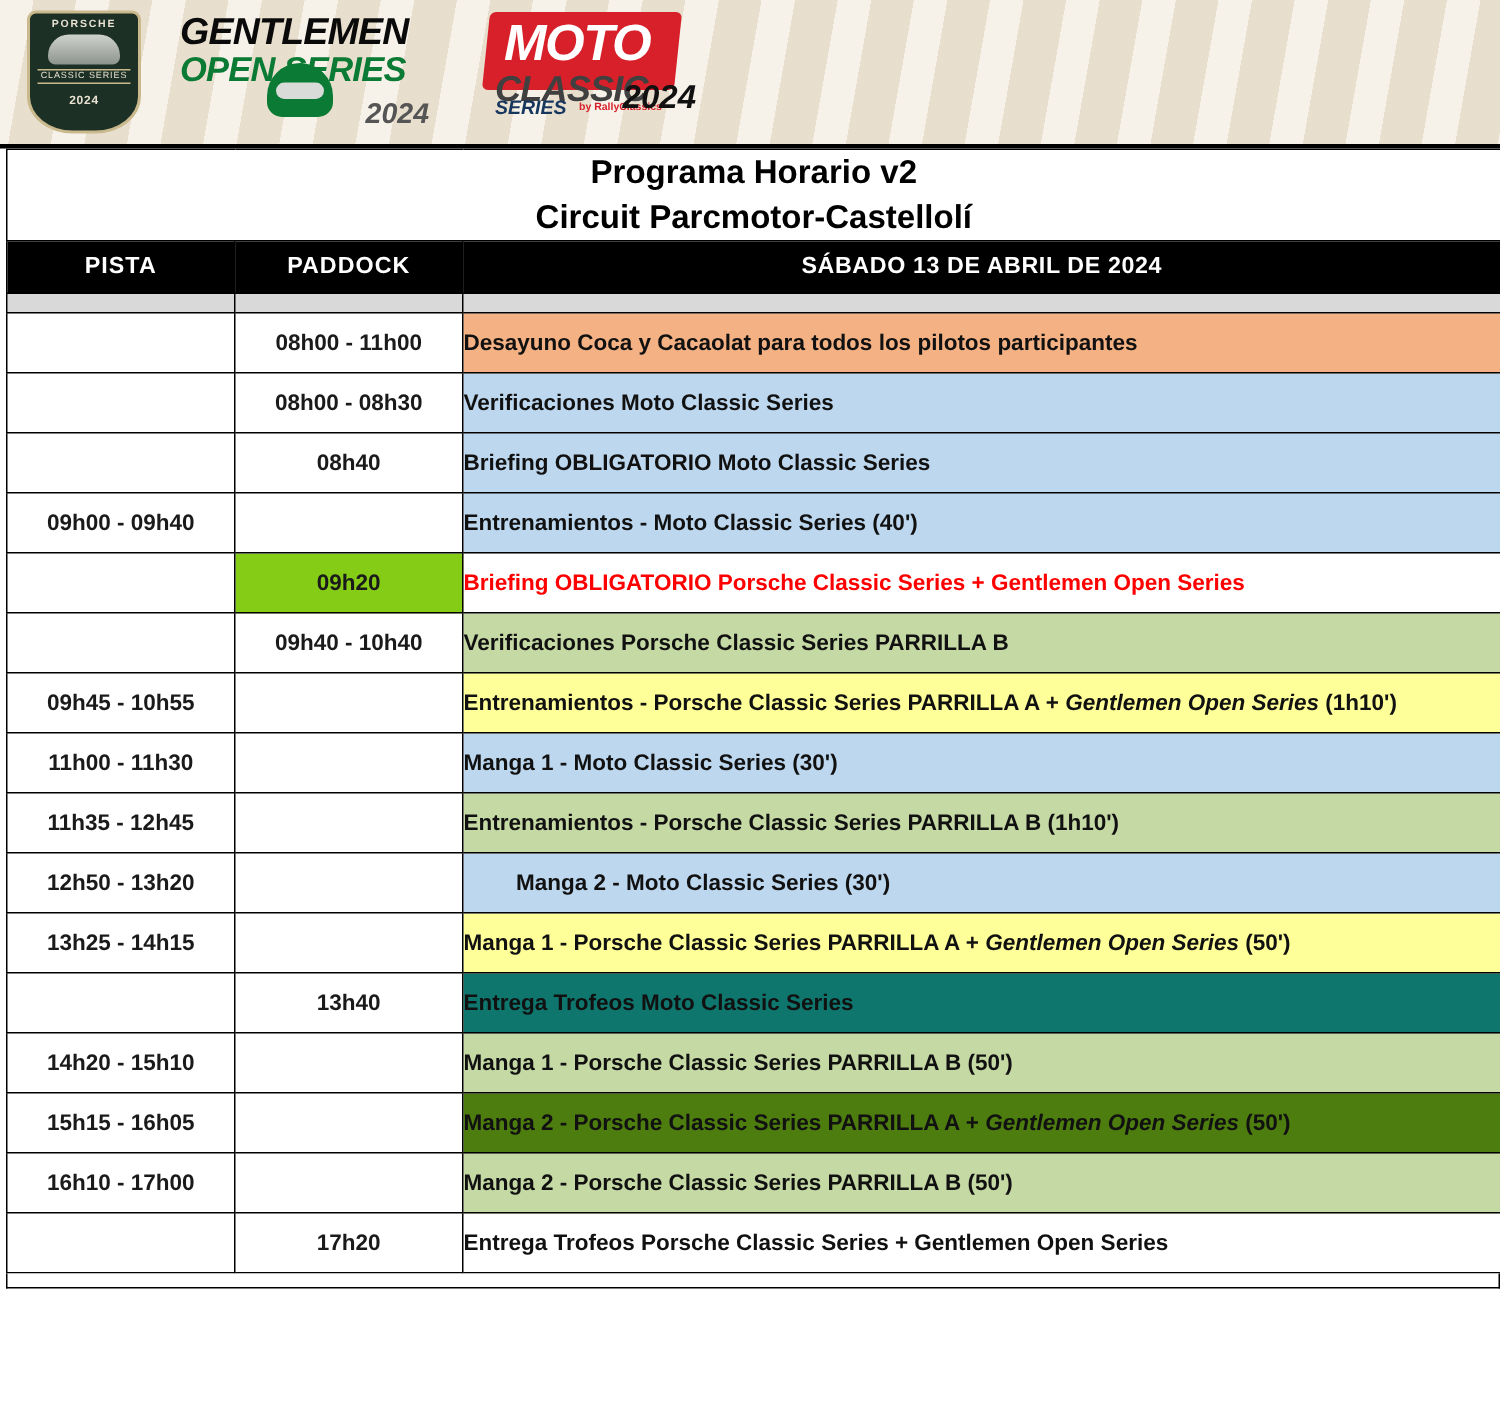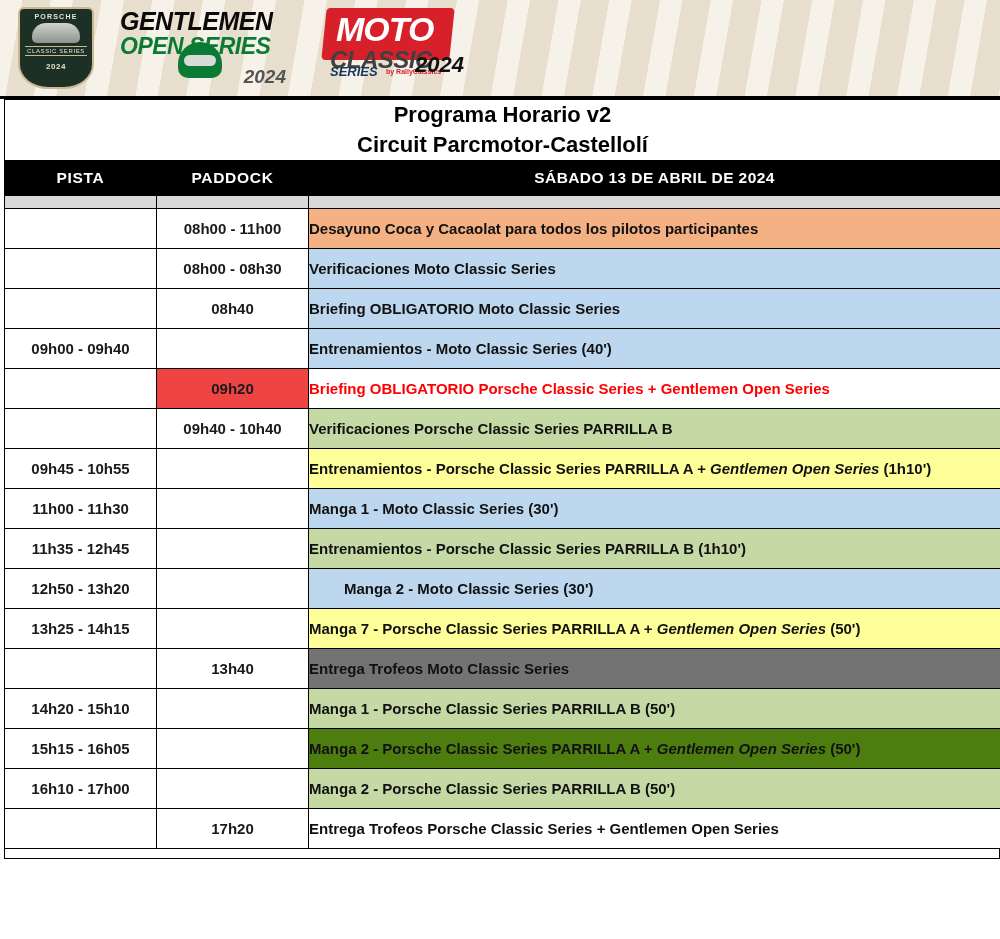--- a/index.html
+++ b/index.html
@@ -343,21 +343,21 @@
           <td class="c-time" style="background: rgb(255, 255, 255);">08h40</td>
           <td class="c-desc" style="background: rgb(189, 215, 238);"><span>Briefing OBLIGATORIO Moto Classic Series</span></td>
         </tr>
         <tr class="row">
           <td class="c-time" style="background: rgb(255, 255, 255);">09h00 - 09h40</td>
           <td class="c-time" style="background: rgb(255, 255, 255);"></td>
           <td class="c-desc" style="background: rgb(189, 215, 238);"><span>Entrenamientos - Moto Classic Series (40')</span></td>
         </tr>
         <tr class="row">
           <td class="c-time" style="background: rgb(255, 255, 255);"></td>
-          <td class="c-time" style="background: #ef4444;">09h20</td>
+          <td class="c-time" style="background: #84cc16;">09h20</td>
           <td class="c-desc red" style="background: rgb(255, 255, 255);"><span>Briefing OBLIGATORIO Porsche Classic Series + Gentlemen Open Series</span></td>
         </tr>
         <tr class="row">
           <td class="c-time" style="background: rgb(255, 255, 255);"></td>
           <td class="c-time" style="background: rgb(255, 255, 255);">09h40 - 10h40</td>
           <td class="c-desc" style="background: rgb(197, 217, 165);"><span>Verificaciones Porsche Classic Series PARRILLA B</span></td>
         </tr>
         <tr class="row">
           <td class="c-time" style="background: rgb(255, 255, 255);">09h45 - 10h55</td>
           <td class="c-time" style="background: rgb(255, 255, 255);"></td>
@@ -374,26 +374,26 @@
           <td class="c-desc" style="background: rgb(197, 217, 165); margin-top: 12px;"><span>Entrenamientos - Porsche Classic Series PARRILLA B (1h10')</span></td>
         </tr>
         <tr class="row">
           <td class="c-time" style="background: rgb(255, 255, 255);">12h50 - 13h20</td>
           <td class="c-time" style="background: rgb(255, 255, 255);"></td>
           <td class="c-desc" style="background: rgb(189, 215, 238); padding-left: 35px;"><span>Manga 2 - Moto Classic Series (30')</span></td>
         </tr>
         <tr class="row">
           <td class="c-time" style="background: rgb(255, 255, 255);">13h25 - 14h15</td>
           <td class="c-time" style="background: rgb(255, 255, 255);"></td>
-          <td class="c-desc" style="background: rgb(255, 255, 153);"><span>Manga 7 - Porsche Classic Series PARRILLA A + </span><span class="ital">Gentlemen Open Series</span><span>  (50')</span></td>
+          <td class="c-desc" style="background: rgb(255, 255, 153);"><span>Manga 1 - Porsche Classic Series PARRILLA A + </span><span class="ital">Gentlemen Open Series</span><span>  (50')</span></td>
         </tr>
         <tr class="row">
           <td class="c-time" style="background: rgb(255, 255, 255);"></td>
           <td class="c-time" style="background: rgb(255, 255, 255);">13h40</td>
-          <td class="c-desc" style="background: #737373;"><span>Entrega Trofeos Moto Classic Series</span></td>
+          <td class="c-desc" style="background: #0f766e;"><span>Entrega Trofeos Moto Classic Series</span></td>
         </tr>
         <tr class="row">
           <td class="c-time" style="background: rgb(255, 255, 255);">14h20 - 15h10</td>
           <td class="c-time" style="background: rgb(255, 255, 255);"></td>
           <td class="c-desc" style="background: rgb(197, 217, 165);"><span>Manga 1 - Porsche Classic Series PARRILLA B (50')</span></td>
         </tr>
         <tr class="row">
           <td class="c-time" style="background: rgb(255, 255, 255);">15h15 - 16h05</td>
           <td class="c-time" style="background: rgb(255, 255, 255);"></td>
           <td class="c-desc" style="background: #4d7c0f; margin-left: 16px;"><span>Manga 2 - Porsche Classic Series PARRILLA A + </span><span class="ital">Gentlemen Open Series</span><span>  (50')</span></td>

